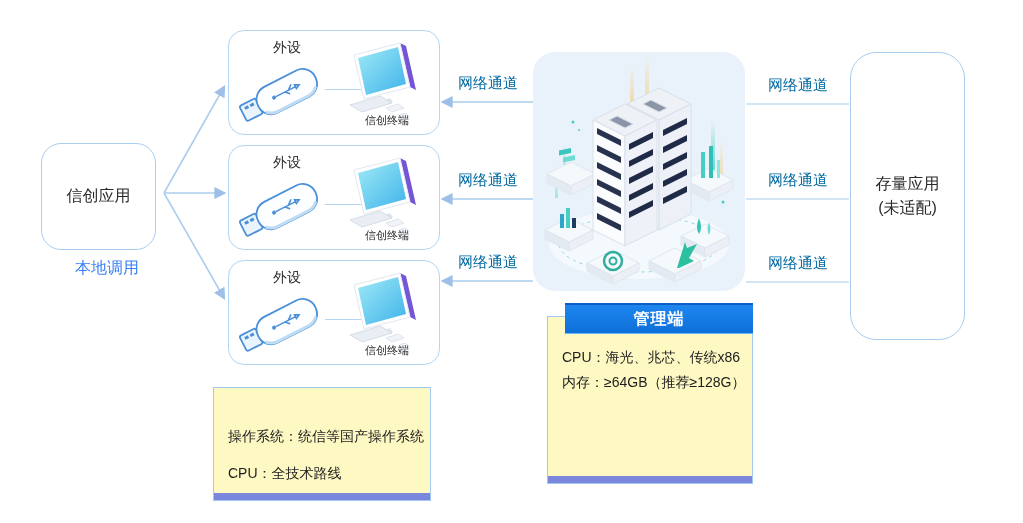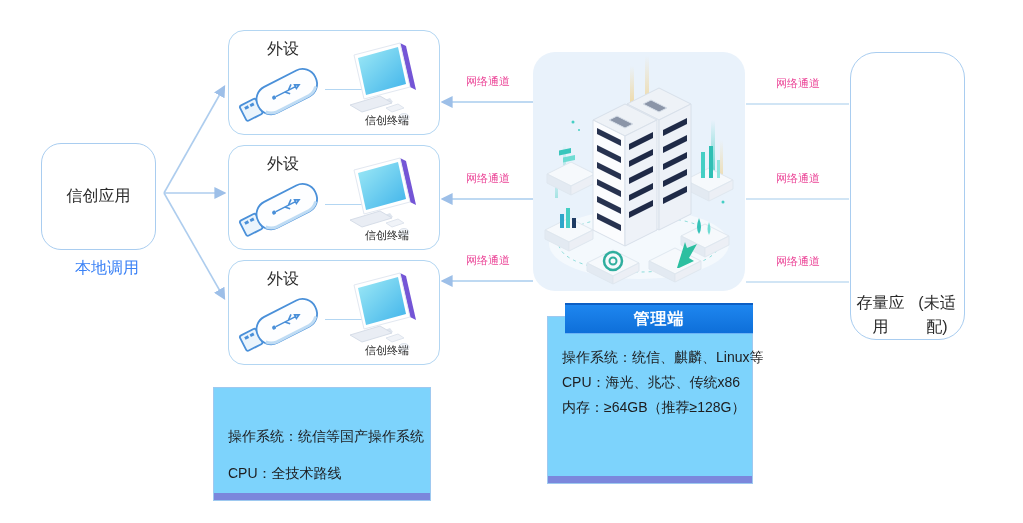--- a/index.html
+++ b/index.html
@@ -10,32 +10,32 @@
   
   .outline-box{
     position:absolute;border:1.5px solid #a9cdf0;border-radius:20px;background:#fff;
     display:flex;align-items:center;justify-content:center;text-align:center;
     font-size:16px;color:#2b2b2b;z-index:2;
   }
   .terminal-box{
     position:absolute;left:228px;width:210px;height:103px;border:1.5px solid #b3d6f2;
     border-radius:16px;background:#fff;z-index:2;
   }
-  .terminal-box .peripheral-label{position:absolute;left:38px;top:8px;font-size:16px;}
+  .terminal-box .peripheral-label{position:absolute;left:44px;top:8px;font-size:14px;}
   .terminal-box .terminal-label{position:absolute;right:30px;bottom:6px;font-size:11px;}
   .terminal-box .usb{position:absolute;left:6px;top:24px;}
   .terminal-box .mon{position:absolute;right:10px;top:10px;}
   .terminal-box .link-line{position:absolute;left:96px;top:58px;width:66px;height:0;border-top:1.5px solid #b3d6f2;}
   .plain-label{position:absolute;font-size:16px;color:#3b82f6;text-align:center;z-index:2;}
-  .nc-label{position:absolute;width:92px;text-align:center;font-size:11px;color:#ec4899;z-index:2;}
+  .nc-label{position:absolute;width:92px;text-align:center;font-size:15px;color:#0369a1;z-index:2;}
   
   #server-panel{position:absolute;left:533px;top:52px;width:212px;height:239px;
     background:#e9f2fb;border-radius:22px;z-index:2;}
   
-  .spec-box{position:absolute;background:#7dd3fc;border:1.5px solid #9ec9f0;z-index:3;}
+  .spec-box{position:absolute;background:#fef9c3;border:1.5px solid #9ec9f0;z-index:3;}
   .spec-box .hdr{
     position:absolute;height:28px;background:linear-gradient(180deg,#1e86ef,#0e6fd9);
     border-top:2px solid #0c5ec4;border-bottom:1px solid #6db4f5;
     color:#fff;font-weight:bold;font-size:16px;letter-spacing:1px;
     display:flex;align-items:center;justify-content:center;z-index:4;
   }
   .spec-box .strip{position:absolute;left:0;right:0;bottom:0;height:7px;background:#7b87dc;}
   .spec-body{position:absolute;left:14px;right:6px;font-size:14px;font-weight:500;color:#1d1d1f;}
   .spec-body .row{white-space:nowrap;}
   .serif-val{font-family:Liberation Serif, serif;font-weight:400;}
@@ -282,36 +282,35 @@
         <polygon points="96,126 120,114 120,120 96,132"></polygon>
         <polygon points="96,143 120,131 120,137 96,149"></polygon>
         <polygon points="96,160 120,148 120,154 96,166"></polygon>
       </g>
       <circle cx="40" cy="70" r="1.5" fill="#45cfc4"></circle>
       <circle cx="46" cy="78" r="1" fill="#45cfc4"></circle>
       <circle cx="190" cy="150" r="1.5" fill="#45cfc4"></circle>
     </svg>
   </div>
 
-  <div class="outline-box" style="left:850px;top:52px;width:113px;height:286px;border-radius:26px;flex-direction:row;line-height:24px;align-items:flex-end;">
+  <div class="outline-box" style="left:850px;top:52px;width:113px;height:286px;border-radius:26px;flex-direction:column;line-height:24px;">
     <span>存量应用</span>
     <span>(未适配)</span>
   </div>
 
   <div class="spec-box" id="client-box">
     <div class="spec-body">
       <div class="row">操作系统：统信等国产操作系统</div>
       <div class="row"><span>CPU：</span><span class="serif-val">全技术路线</span></div>
     </div>
     <div class="strip"></div>
   </div>
 
   <div class="spec-box" id="mgmt-box">
     <div class="hdr">管理端</div>
     <div class="spec-body">
-      <div class="row">操作系统：统信、麒麟、Linux等</div>
       <div class="row">CPU：海光、兆芯、传统x86</div>
       <div class="row">内存：≥64GB（推荐≥128G）</div>
     </div>
     <div class="strip"></div>
   </div>
 
 </div>
 
 </body></html>

